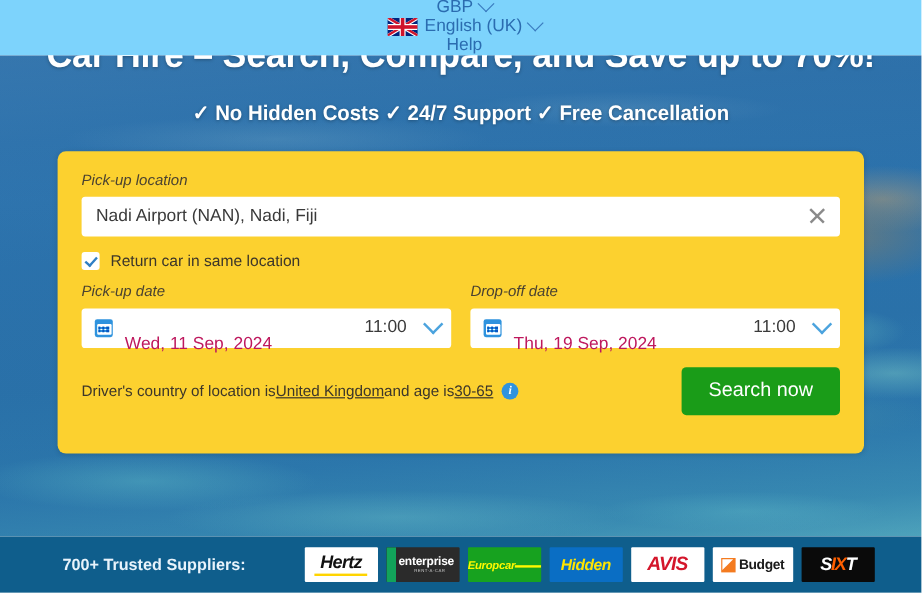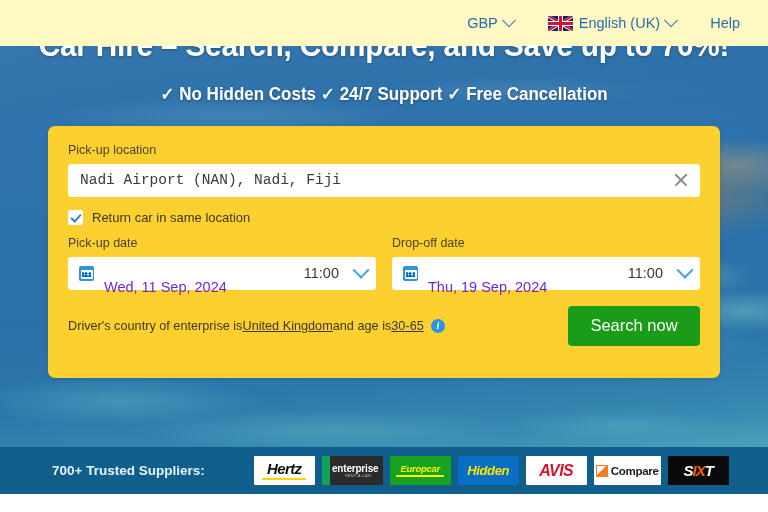--- a/index.html
+++ b/index.html
@@ -13,27 +13,28 @@
     font-family: "Liberation Sans", sans-serif;
     background: #ffffff;
     position: relative;
   }
 
   
   .topbar {
     position: absolute;
     left: 0; top: 0;
     width: 768px; height: 46px;
-    background: #fef9c3;
+    background: #7dd3fc;
     display: flex;
     align-items: center;
     justify-content: flex-end;
     box-sizing: border-box;
     padding-right: 28px;
     z-index: 40;
+    flex-direction: column;
   }
   .top-item {
     display: flex;
     align-items: center;
     gap: 6px;
     color: #2b6cb0;
     font-size: 14.5px;
     cursor: pointer;
     margin-left: 34px;
     white-space: nowrap;
@@ -133,38 +134,38 @@
     box-sizing: border-box;
     padding: 18px 20px 0 20px;
     z-index: 20;
     box-shadow: 0 1px 4px rgba(0,0,0,.12);
   }
   .fld-label {
     color: #4a4231;
     font-size: 12.5px;
     margin-bottom: 6px;
     line-height: 1.1;
+    font-style: italic;
   }
   .loc-input {
     position: relative;
     height: 33px;
     background: #ffffff;
     border-radius: 3px;
     display: flex;
     align-items: center;
     padding: 0 10px 0 12px;
     box-sizing: border-box;
   }
   .loc-value {
     flex: 1;
     color: #3a3a3a;
     font-size: 14.5px;
     white-space: nowrap;
     overflow: hidden;
-    font-family: Liberation Mono, monospace;
   }
   .x-icon {
     width: 18px; height: 18px;
     position: relative;
     flex: none;
     cursor: pointer;
   }
   .x-icon::before, .x-icon::after {
     content: "";
     position: absolute;
@@ -238,21 +239,21 @@
   .cal-icon::after {
     content: "";
     position: absolute;
     left: 2.6px; top: 6px;
     width: 9.8px; height: 5.4px;
     background: repeating-linear-gradient(90deg, #2f93de 0 2px, #fff 2px 3.3px),
                 repeating-linear-gradient(0deg, #2f93de 0 1.8px, #fff 1.8px 2.7px);
     background-blend-mode: multiply;
   }
   .date-text {
-    color: #6d28d9;
+    color: #be185d;
     font-size: 14.5px;
     flex: 1;
     white-space: nowrap;
     margin-top: 28px;
   }
   .time-text {
     color: #3a3a3a;
     font-size: 14.5px;
     margin-right: 16px;
     white-space: nowrap;
@@ -366,21 +367,21 @@
   }
   .lg-ent .t {
     color: #ffffff; font-size: 10px; font-weight: bold;
     letter-spacing: -0.2px; margin-left: 6px; line-height: 1;
   }
   .lg-ent .s {
     color: #c9c9c9; font-size: 3.6px; margin-left: 12px; letter-spacing: .4px;
   }
   .lg-euro {
     width: 61px; background: #17a21f;
-    flex-direction: column;
+    flex-direction: row;
   }
   .lg-euro .t {
     color: #fff800; font-size: 9.4px; font-weight: bold;
     font-style: italic; letter-spacing: -0.2px; line-height: 1;
   }
   .lg-euro .u { width: 48px; height: 2px; background: #fff800; margin-top: 2px; }
   .lg-alamo { width: 61px; background: #0a6ec4; }
   .lg-alamo .t {
     color: #ffe400; font-size: 13px; font-weight: bold;
     font-style: italic; letter-spacing: -0.4px;
@@ -485,21 +486,21 @@
         <span class="cal-icon"></span>
         <span class="date-text">Thu, 19 Sep, 2024</span>
         <span class="time-text">11:00</span>
         <span class="chev-blue"></span>
       </div>
     </div>
   </div>
 
   <div class="bottomrow">
     <div class="residence">
-      <span>Driver's country of enterprise is </span>
+      <span>Driver's country of location is </span>
       <span class="res-link">United Kingdom</span>
       <span> and age is </span>
       <span class="res-link">30-65</span>
       <span class="info-icon">i</span>
     </div>
     <button class="search-btn">Search now</button>
   </div>
 </div>
 
 <div class="supbar">
@@ -518,21 +519,21 @@
       <span class="u"></span>
     </div>
     <div class="logo lg-alamo">
       <span class="t">Hidden</span>
     </div>
     <div class="logo lg-avis">
       <span class="t">AVIS</span>
     </div>
     <div class="logo lg-budget">
       <span class="sq"></span>
-      <span class="t">Compare</span>
+      <span class="t">Budget</span>
     </div>
     <div class="logo lg-sixt">
       <span class="t"><span>S</span><b>I</b><b>X</b><span>T</span></span>
     </div>
   </div>
 </div>
 
 <div class="footer-white"></div>
 
 </body></html>

